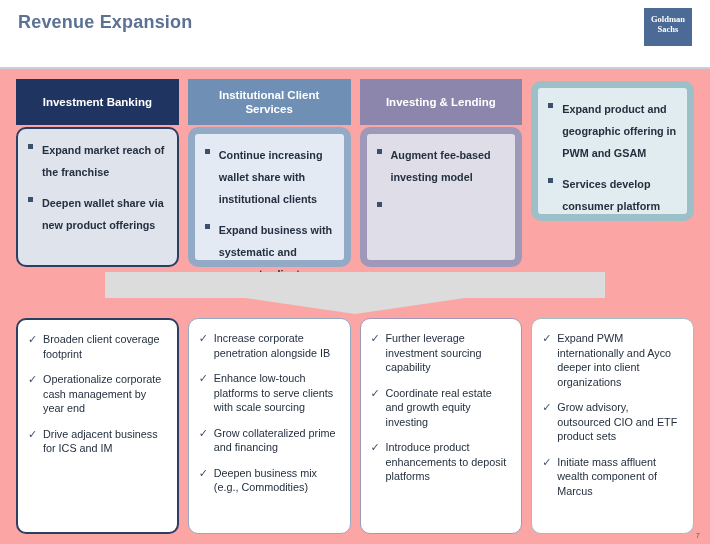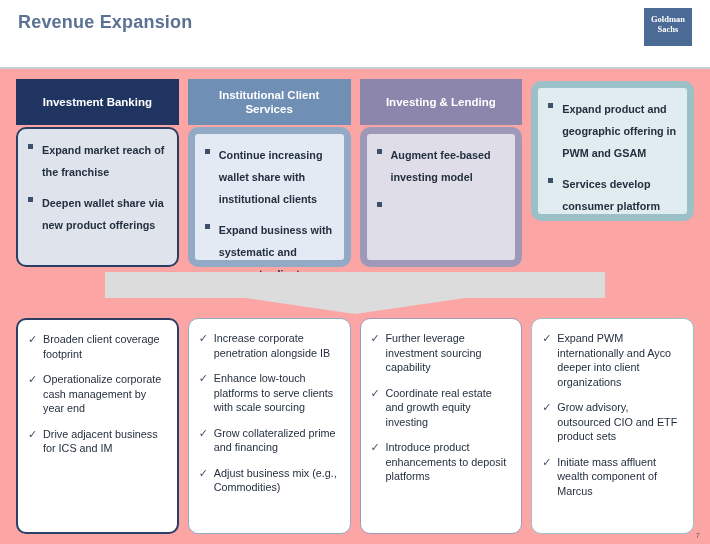--- a/index.html
+++ b/index.html
@@ -304,21 +304,21 @@
           <li><span class="chk">✓</span><span>Operationalize corporate cash management by year end</span></li>
           <li><span class="chk">✓</span><span>Drive adjacent business for ICS and IM</span></li>
         </ul>
       </div>
 
       <div class="action-box ab-ics">
         <ul>
           <li><span class="chk">✓</span><span>Increase corporate penetration alongside IB</span></li>
           <li><span class="chk">✓</span><span>Enhance low-touch platforms to serve clients with scale sourcing</span></li>
           <li><span class="chk">✓</span><span>Grow collateralized prime and financing</span></li>
-          <li><span class="chk">✓</span><span>Adjust business mix (e.g., Commodities)</span></li>
+          <li><span class="chk">✓</span><span>Deepen business mix (e.g., Commodities)</span></li>
         </ul>
       </div>
 
       <div class="action-box ab-il">
         <ul>
           <li><span class="chk">✓</span><span>Further leverage investment sourcing capability</span></li>
           <li><span class="chk">✓</span><span>Coordinate real estate and growth equity investing</span></li>
           <li><span class="chk">✓</span><span>Introduce product enhancements to deposit platforms</span></li>
         </ul>
       </div>

